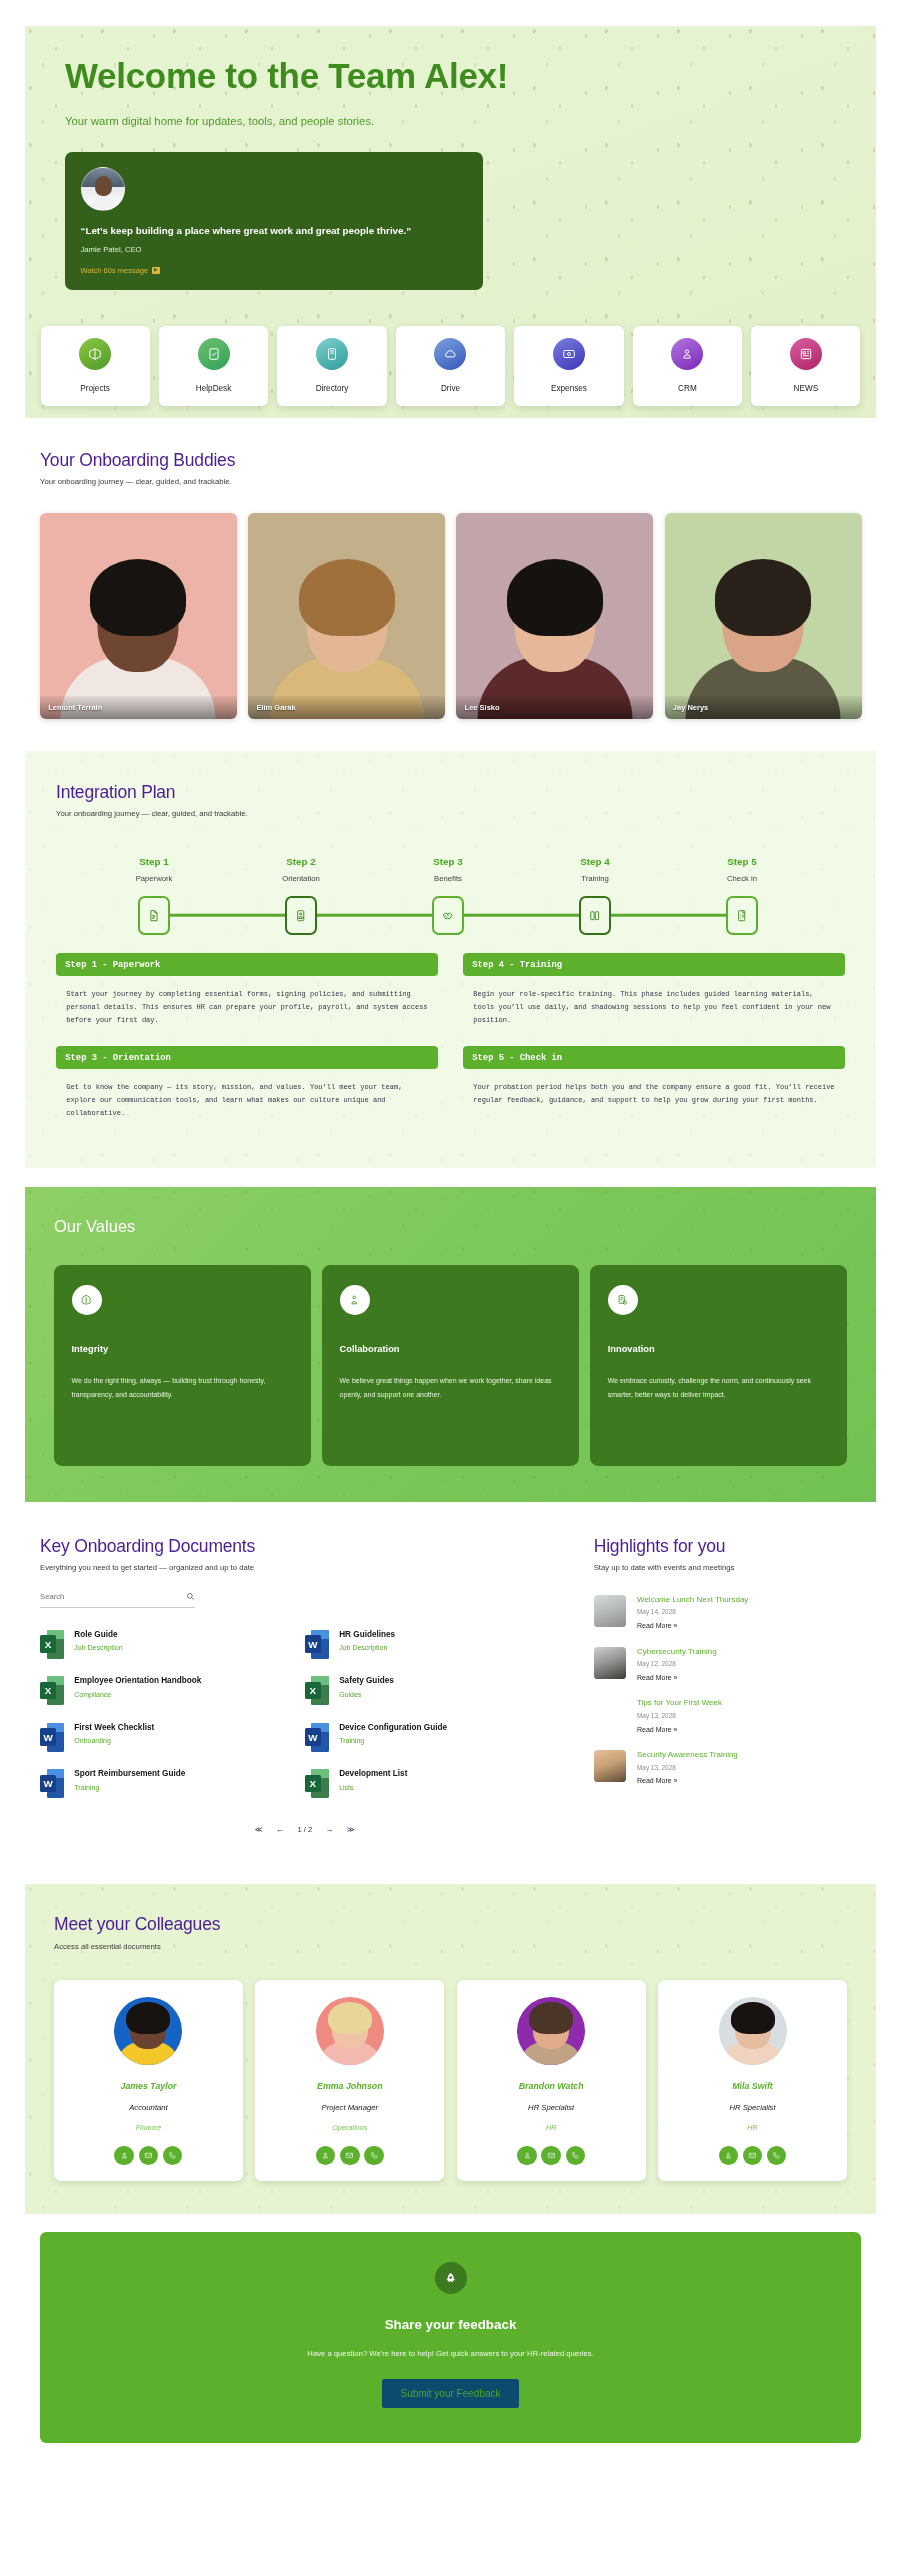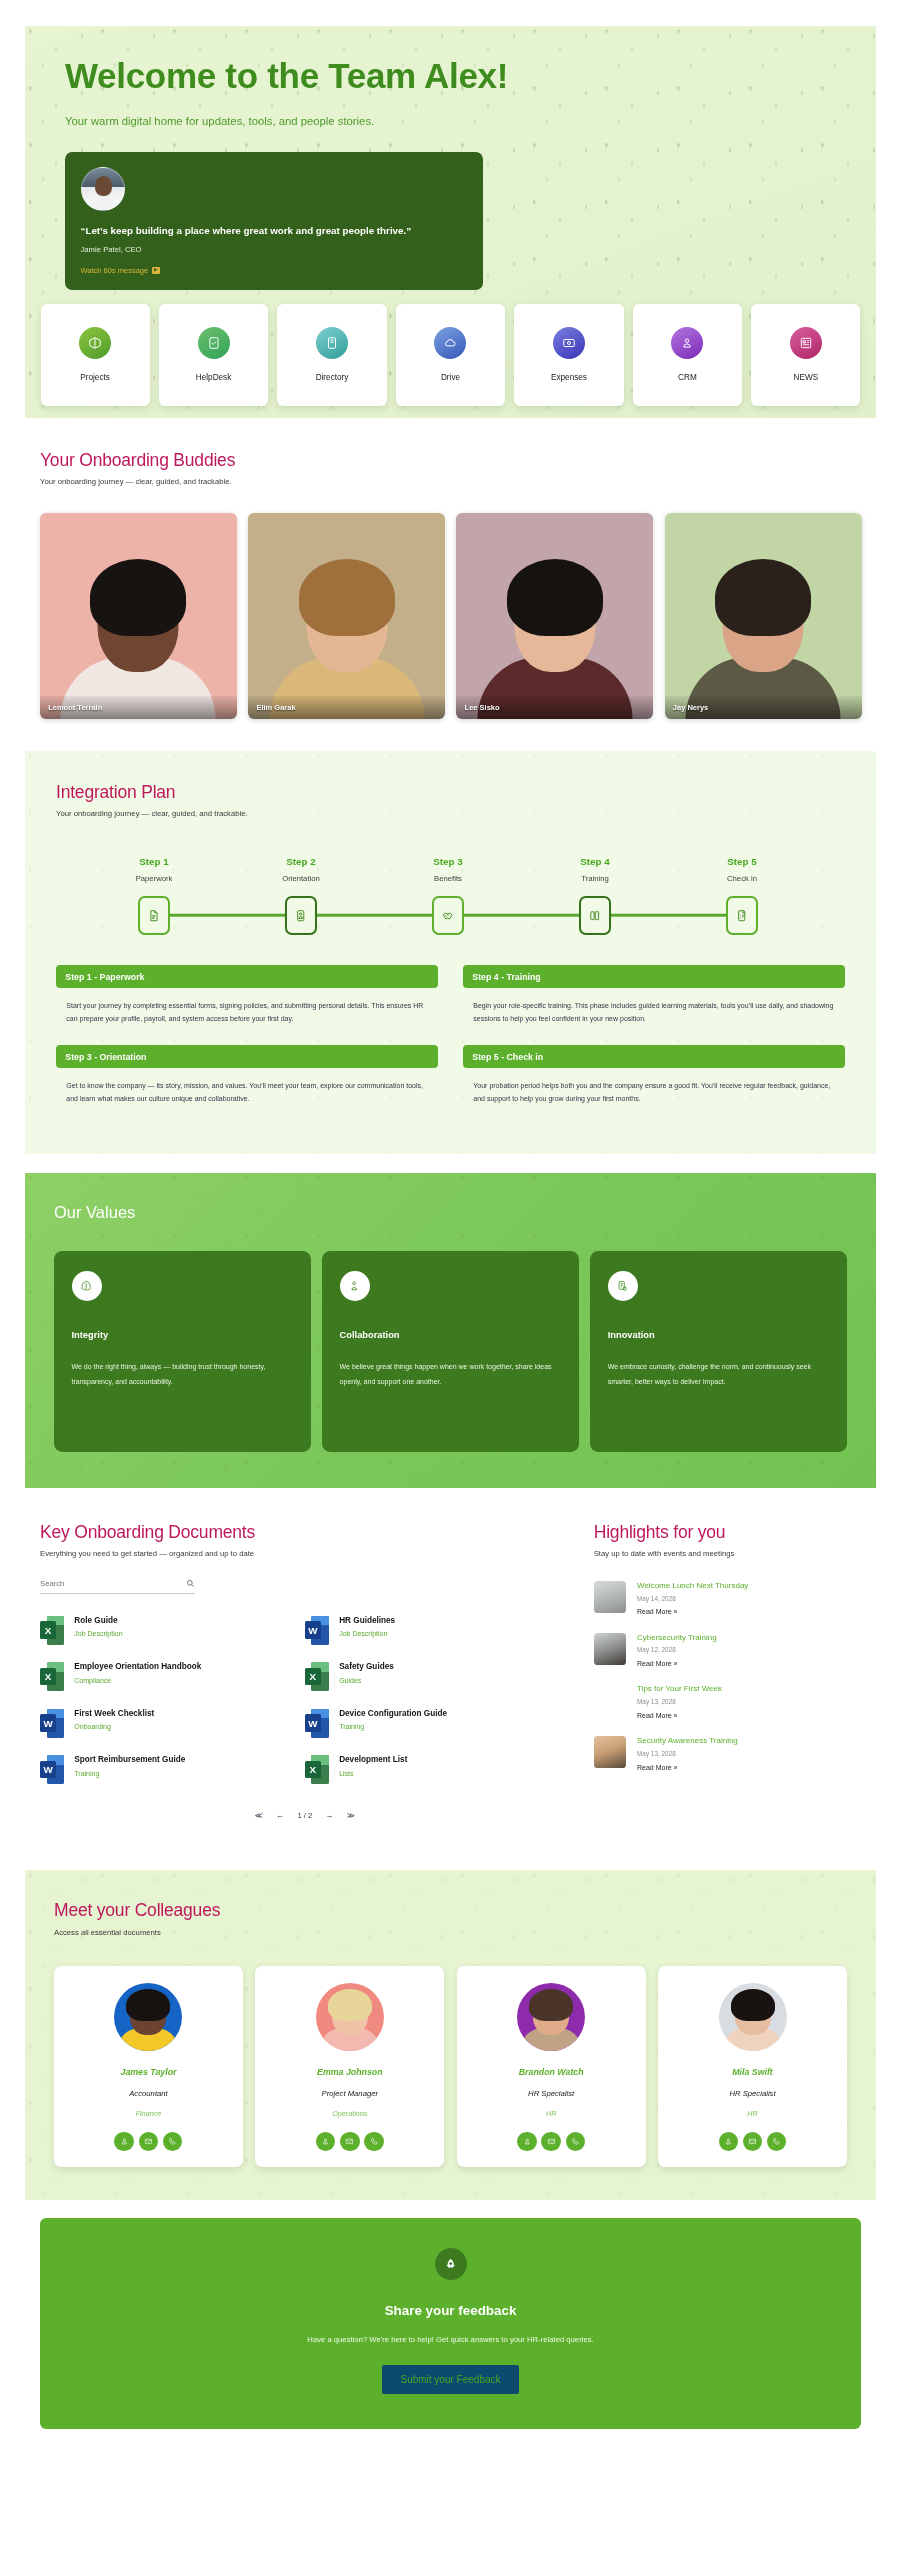--- a/index.html
+++ b/index.html
@@ -74,32 +74,32 @@
   }
 
   
   .tiles {
     position: absolute; left: 15.5px; right: 15.5px; bottom: 12.4px;
     display: flex; gap: 9.3px; z-index: 3;
   }
   .tile {
     flex: 1; background: #fff; border-radius: 6.2px;
     box-shadow: 0 2.1px 7.2px rgba(40,60,20,.13);
-    height: 102px; display: flex; flex-direction: column;
+    height: 80px; display: flex; flex-direction: column;
     align-items: center; justify-content: center; gap: 13.4px; cursor: pointer;
   }
   .tile-ic {
     width: 32px; height: 32px; border-radius: 50%;
     display: flex; align-items: center; justify-content: center;
   }
   .tile-ic svg { width: 14px; height: 14px; fill: none; stroke: #fff; stroke-width: 1.7; }
   .tile-label { font-size: 8.2px; color: #1d1d1d; }
 
   
-  .sec-head h2 { font-size: 17.5px; font-weight: 400; letter-spacing: -0.2px; color: #be185d; }
+  .sec-head h2 { font-size: 17.5px; font-weight: 400; letter-spacing: -0.2px; color: #4c1d95; }
   .sec-head p  { margin-top: 6.2px; font-size: 7.7px; color: #3a3a3a; }
 
   
   .buddies { padding: 32px 25px 0 40px; }
   .buddy-grid { display: flex; gap: 11.3px; margin-top: 27px; padding-right: 15.5px; }
   .buddy {
     flex: 1; height: 206px; border-radius: 6.2px; position: relative; overflow: hidden;
     box-shadow: 0 1.5px 5.2px rgba(0,0,0,.15); cursor: pointer;
   }
   .buddy .face { position: absolute; inset: 0; }
@@ -136,21 +136,21 @@
   .rail { position: relative; margin: 13.4px 45px 0 40px; height: 39px; display: flex; align-items: center; }
   .rail .line { position: absolute; left: 8%; right: 8%; height: 2.6px; background: #5aa72c; top: 50%; transform: translateY(-50%); }
   .node-wrap { flex: 1; display: flex; justify-content: center; position: relative; z-index: 2; }
   .node {
     width: 32px; height: 39px; border-radius: 6.7px; background: #f1f9e7;
     border: 2.1px solid #5cb02c; display: flex; align-items: center; justify-content: center;
   }
   .node.dark { border-color: #34731a; }
   .node svg { width: 13.4px; height: 13.4px; fill: none; stroke: #3f8c1e; stroke-width: 1.7; }
 
-  .step-cols { display: flex; gap: 25px; margin-top: 30px; padding: 0 15.5px; }
+  .step-cols { display: flex; gap: 25px; margin-top: 18px; padding: 0 15.5px; font-family: Liberation Mono, monospace; }
   .step-col { flex: 1; }
   .step-card { margin-bottom: 2.1px; }
   .step-bar {
     background: #5cb02c; border-radius: 4.1px; padding: 6.7px 9.3px;
     color: #fff; font-size: 8.8px; font-weight: 700;
   }
   .step-body { padding: 11.3px 10.3px 17.5px 10.3px; font-size: 7px; line-height: 1.85; color: #31364a; }
 
   
   .values {

